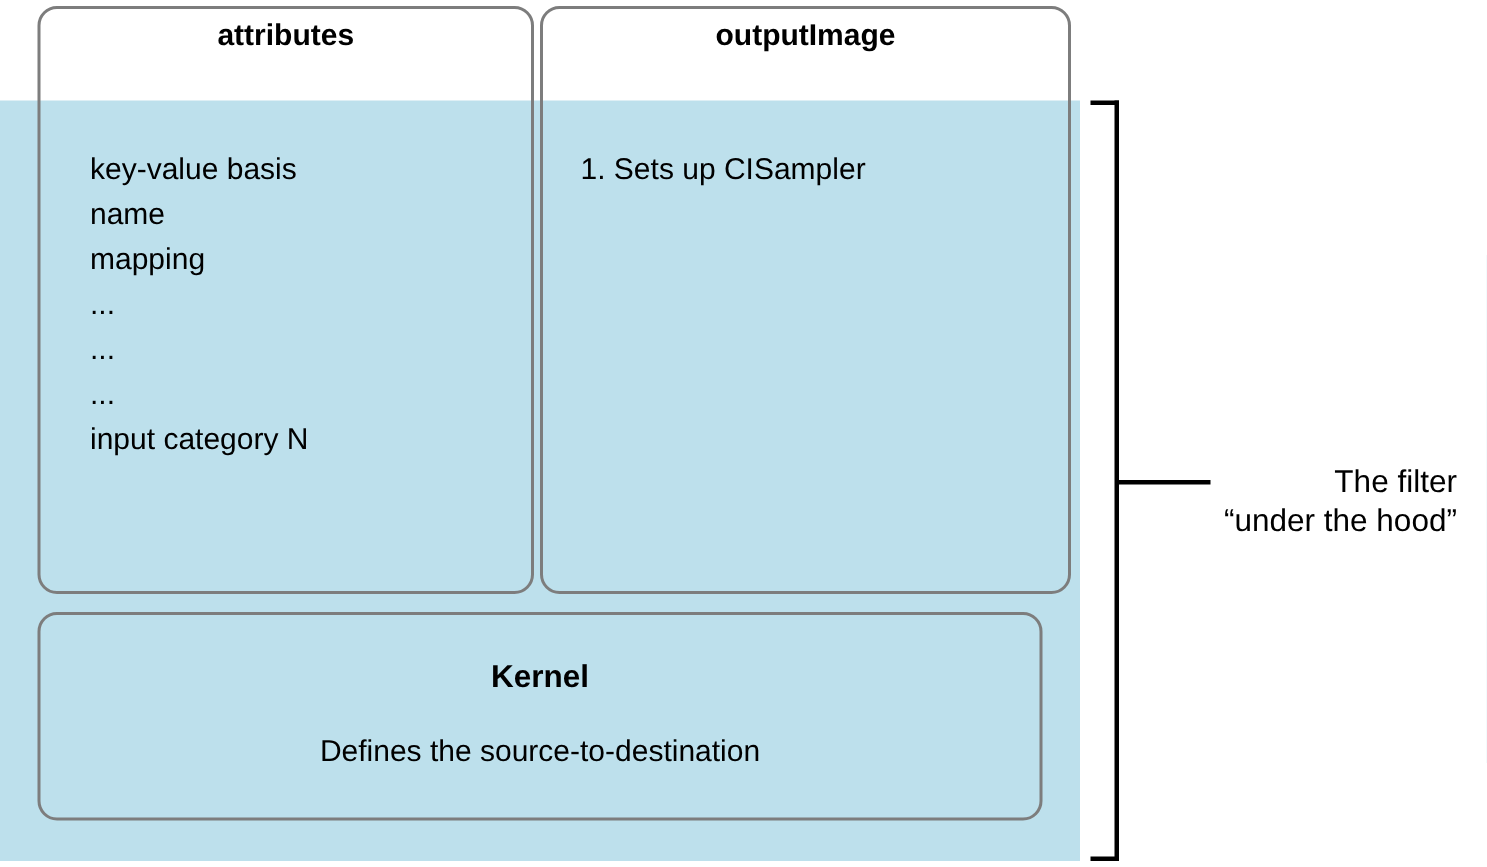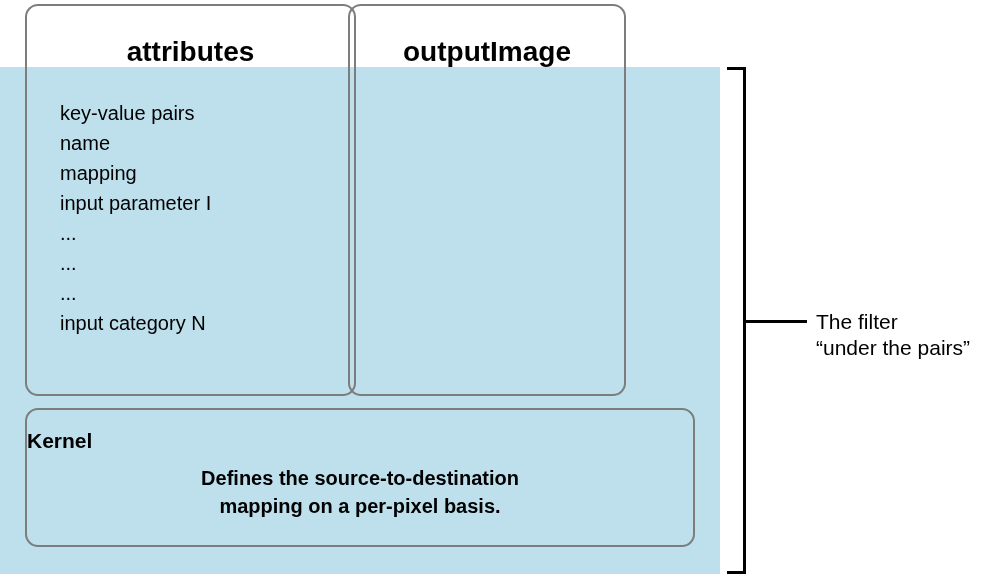--- a/index.html
+++ b/index.html
@@ -25,112 +25,111 @@
     background: #bde0ec;
   }
   .box {
     position: absolute;
     box-sizing: border-box;
     border: 2px solid #7d7d7d;
     border-radius: 13px;
     background: transparent;
   }
   #attributes-box { left: 25px; top: 4px; width: 331px; height: 392px; }
-  #outputimage-box { left: 348px; top: 4px; width: 278px; height: 392px; }
+  #outputimage-box { left: 360px; top: 4px; width: 354px; height: 392px; }
   #kernel-box { left: 25px; top: 408px; width: 670px; height: 139px; }
 
   .box-title {
     text-align: center;
     font-weight: bold;
-    font-size: 28px;
+    font-size: 20px;
     line-height: 24px;
-    margin-top: 34px;
+    margin-top: 6px;
   }
   .text-block {
     position: absolute;
     font-size: 20px;
     line-height: 30px;
     white-space: nowrap;
   }
   #attributes-lines { left: 33px; top: 92px; }
   #outputimage-steps { left: 25px; top: 92px; }
 
   #kernel-title {
-    margin-top: 16px;
+    margin-top: 27px;
     font-size: 21px;
     line-height: 30px;
-    text-align: left;
+    text-align: center;
     font-weight: bold;
   }
   #kernel-desc {
-    margin-top: 8px;
+    margin-top: 20px;
     font-size: 20px;
     line-height: 28px;
     text-align: center;
-    font-weight: bold;
   }
 
   .bracket-part {
     position: absolute;
     background: #000000;
   }
   #bracket-vertical { left: 743px; top: 67px; width: 3px; height: 507px; }
   #bracket-top-tick { left: 727px; top: 67px; width: 19px; height: 3px; }
   #bracket-bottom-tick { left: 727px; top: 571px; width: 19px; height: 3px; }
   #bracket-middle-tick { left: 746px; top: 320px; width: 61px; height: 3px; }
 
   #bracket-label {
     position: absolute;
     left: 816px;
     top: 309px;
     font-size: 21px;
     line-height: 26px;
     white-space: nowrap;
+    text-align: right;
   }
 </style>
 </head>
 <body>
 
 <div id="canvas">
 
   <div class="blue-bg"></div>
 
   <div class="box" id="attributes-box">
     <div class="box-title">attributes</div>
     <div class="text-block" id="attributes-lines">
-      <div>key-value pairs</div>
+      <div>key-value basis</div>
       <div>name</div>
       <div>mapping</div>
-      <div>input parameter I</div>
       <div>...</div>
       <div>...</div>
       <div>...</div>
       <div>input category N</div>
     </div>
   </div>
 
   <div class="box" id="outputimage-box">
     <div class="box-title">outputImage</div>
     <div class="text-block" id="outputimage-steps">
+      <div>1. Sets up CISampler</div>
     </div>
   </div>
 
   <div class="box" id="kernel-box">
     <div id="kernel-title">Kernel</div>
     <div id="kernel-desc">
       <div>Defines the source-to-destination</div>
-      <div>mapping on a per-pixel basis.</div>
     </div>
   </div>
 
   <div>
     <div class="bracket-part" id="bracket-top-tick"></div>
     <div class="bracket-part" id="bracket-vertical"></div>
     <div class="bracket-part" id="bracket-bottom-tick"></div>
     <div class="bracket-part" id="bracket-middle-tick"></div>
   </div>
 
   <div id="bracket-label">
     <div>The filter</div>
-    <div>“under the pairs”</div>
+    <div>“under the hood”</div>
   </div>
 
 </div>
 
 </body></html>

